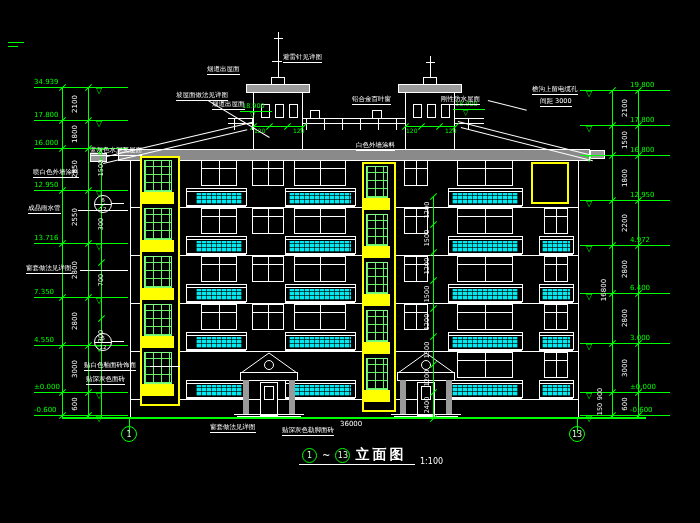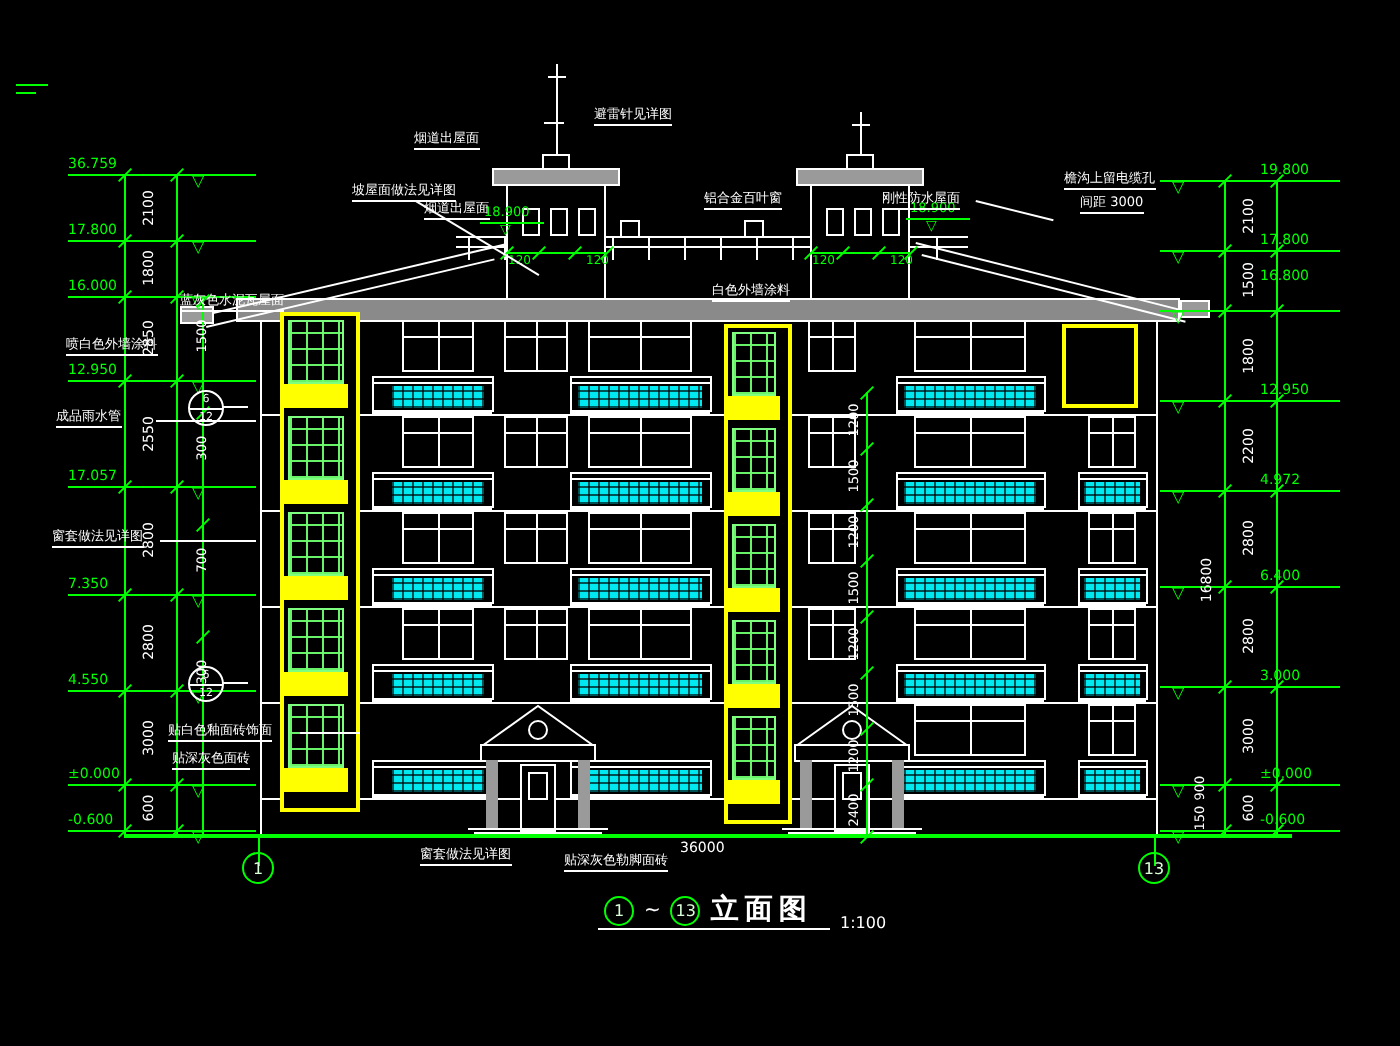--- a/index.html
+++ b/index.html
@@ -335,41 +335,41 @@
     <div class="abs" style="left: 62px; top: 417px; width: 584px; height: 2px; background: rgb(0, 255, 0);"></div>
     <div class="abs" style="left: 129px; top: 419px; width: 1px; height: 14px; background: rgb(0, 255, 0);"></div>
     <div class="abs" style="left: 577px; top: 419px; width: 1px; height: 14px; background: rgb(0, 255, 0);"></div>
     <div class="abs" style="left: 121px; top: 426px; width: 14px; height: 14px; border: 1px solid rgb(0, 255, 0); border-radius: 50%; color: rgb(216, 255, 216); font-size: 8px; display: flex; align-items: center; justify-content: center;">1</div>
     <div class="abs" style="left: 569px; top: 426px; width: 14px; height: 14px; border: 1px solid rgb(0, 255, 0); border-radius: 50%; color: rgb(216, 255, 216); font-size: 8px; display: flex; align-items: center; justify-content: center;">13</div>
     <div class="abs" style="left: 340px; top: 421px; color: rgb(255, 255, 255); font-size: 7px; line-height: 1; white-space: nowrap;">36000</div>
     <div class="abs" style="left: 62px; top: 87px; width: 1px; height: 331px; background: rgb(0, 255, 0);"></div>
     <div class="abs" style="left: 88px; top: 87px; width: 1px; height: 331px; background: rgb(0, 255, 0);"></div>
     <div class="abs" style="left: 101px; top: 148px; width: 1px; height: 270px; background: rgb(0, 255, 0);"></div>
     <div class="abs" style="left: 34px; top: 87px; width: 94px; height: 1px; background: rgb(0, 255, 0);"></div>
-    <div class="abs" style="left: 34px; top: 79px; color: rgb(0, 255, 0); font-size: 7px; line-height: 1; white-space: nowrap;">36.759</div>
+    <div class="abs" style="left: 34px; top: 79px; color: rgb(0, 255, 0); font-size: 7px; line-height: 1; white-space: nowrap;">34.939</div>
     <div class="abs" style="left: 96px; top: 87px; color: rgb(0, 255, 0); font-size: 8px; line-height: 1; white-space: nowrap;">▽</div>
     <div class="abs" style="left: 58px; top: 87px; width: 9px; height: 1px; background: rgb(0, 255, 0); transform: rotate(-45deg);"></div>
     <div class="abs" style="left: 84px; top: 87px; width: 9px; height: 1px; background: rgb(0, 255, 0); transform: rotate(-45deg);"></div>
     <div class="abs" style="left: 34px; top: 120px; width: 94px; height: 1px; background: rgb(0, 255, 0);"></div>
     <div class="abs" style="left: 34px; top: 112px; color: rgb(0, 255, 0); font-size: 7px; line-height: 1; white-space: nowrap;">17.800</div>
     <div class="abs" style="left: 96px; top: 120px; color: rgb(0, 255, 0); font-size: 8px; line-height: 1; white-space: nowrap;">▽</div>
     <div class="abs" style="left: 58px; top: 120px; width: 9px; height: 1px; background: rgb(0, 255, 0); transform: rotate(-45deg);"></div>
     <div class="abs" style="left: 84px; top: 120px; width: 9px; height: 1px; background: rgb(0, 255, 0); transform: rotate(-45deg);"></div>
     <div class="abs" style="left: 34px; top: 148px; width: 94px; height: 1px; background: rgb(0, 255, 0);"></div>
     <div class="abs" style="left: 34px; top: 140px; color: rgb(0, 255, 0); font-size: 7px; line-height: 1; white-space: nowrap;">16.000</div>
     <div class="abs" style="left: 96px; top: 148px; color: rgb(0, 255, 0); font-size: 8px; line-height: 1; white-space: nowrap;">▽</div>
     <div class="abs" style="left: 58px; top: 148px; width: 9px; height: 1px; background: rgb(0, 255, 0); transform: rotate(-45deg);"></div>
     <div class="abs" style="left: 84px; top: 148px; width: 9px; height: 1px; background: rgb(0, 255, 0); transform: rotate(-45deg);"></div>
     <div class="abs" style="left: 34px; top: 190px; width: 94px; height: 1px; background: rgb(0, 255, 0);"></div>
     <div class="abs" style="left: 34px; top: 182px; color: rgb(0, 255, 0); font-size: 7px; line-height: 1; white-space: nowrap;">12.950</div>
     <div class="abs" style="left: 96px; top: 190px; color: rgb(0, 255, 0); font-size: 8px; line-height: 1; white-space: nowrap;">▽</div>
     <div class="abs" style="left: 58px; top: 190px; width: 9px; height: 1px; background: rgb(0, 255, 0); transform: rotate(-45deg);"></div>
     <div class="abs" style="left: 84px; top: 190px; width: 9px; height: 1px; background: rgb(0, 255, 0); transform: rotate(-45deg);"></div>
     <div class="abs" style="left: 34px; top: 243px; width: 94px; height: 1px; background: rgb(0, 255, 0);"></div>
-    <div class="abs" style="left: 34px; top: 235px; color: rgb(0, 255, 0); font-size: 7px; line-height: 1; white-space: nowrap;">17.057</div>
+    <div class="abs" style="left: 34px; top: 235px; color: rgb(0, 255, 0); font-size: 7px; line-height: 1; white-space: nowrap;">13.716</div>
     <div class="abs" style="left: 96px; top: 243px; color: rgb(0, 255, 0); font-size: 8px; line-height: 1; white-space: nowrap;">▽</div>
     <div class="abs" style="left: 58px; top: 243px; width: 9px; height: 1px; background: rgb(0, 255, 0); transform: rotate(-45deg);"></div>
     <div class="abs" style="left: 84px; top: 243px; width: 9px; height: 1px; background: rgb(0, 255, 0); transform: rotate(-45deg);"></div>
     <div class="abs" style="left: 34px; top: 297px; width: 94px; height: 1px; background: rgb(0, 255, 0);"></div>
     <div class="abs" style="left: 34px; top: 289px; color: rgb(0, 255, 0); font-size: 7px; line-height: 1; white-space: nowrap;">7.350</div>
     <div class="abs" style="left: 96px; top: 297px; color: rgb(0, 255, 0); font-size: 8px; line-height: 1; white-space: nowrap;">▽</div>
     <div class="abs" style="left: 58px; top: 297px; width: 9px; height: 1px; background: rgb(0, 255, 0); transform: rotate(-45deg);"></div>
     <div class="abs" style="left: 84px; top: 297px; width: 9px; height: 1px; background: rgb(0, 255, 0); transform: rotate(-45deg);"></div>
     <div class="abs" style="left: 34px; top: 345px; width: 94px; height: 1px; background: rgb(0, 255, 0);"></div>
     <div class="abs" style="left: 34px; top: 337px; color: rgb(0, 255, 0); font-size: 7px; line-height: 1; white-space: nowrap;">4.550</div>
@@ -408,21 +408,21 @@
     <div class="abs" style="left: 630px; top: 82px; color: rgb(0, 255, 0); font-size: 7px; line-height: 1; white-space: nowrap;">19.800</div>
     <div class="abs" style="left: 586px; top: 90px; color: rgb(0, 255, 0); font-size: 8px; line-height: 1; white-space: nowrap;">▽</div>
     <div class="abs" style="left: 608px; top: 90px; width: 9px; height: 1px; background: rgb(0, 255, 0); transform: rotate(-45deg);"></div>
     <div class="abs" style="left: 634px; top: 90px; width: 9px; height: 1px; background: rgb(0, 255, 0); transform: rotate(-45deg);"></div>
     <div class="abs" style="left: 580px; top: 125px; width: 90px; height: 1px; background: rgb(0, 255, 0);"></div>
     <div class="abs" style="left: 630px; top: 117px; color: rgb(0, 255, 0); font-size: 7px; line-height: 1; white-space: nowrap;">17.800</div>
     <div class="abs" style="left: 586px; top: 125px; color: rgb(0, 255, 0); font-size: 8px; line-height: 1; white-space: nowrap;">▽</div>
     <div class="abs" style="left: 608px; top: 125px; width: 9px; height: 1px; background: rgb(0, 255, 0); transform: rotate(-45deg);"></div>
     <div class="abs" style="left: 634px; top: 125px; width: 9px; height: 1px; background: rgb(0, 255, 0); transform: rotate(-45deg);"></div>
     <div class="abs" style="left: 580px; top: 155px; width: 90px; height: 1px; background: rgb(0, 255, 0);"></div>
-    <div class="abs" style="left: 630px; top: 135px; color: rgb(0, 255, 0); font-size: 7px; line-height: 1; white-space: nowrap;">16.800</div>
+    <div class="abs" style="left: 630px; top: 147px; color: rgb(0, 255, 0); font-size: 7px; line-height: 1; white-space: nowrap;">16.800</div>
     <div class="abs" style="left: 586px; top: 155px; color: rgb(0, 255, 0); font-size: 8px; line-height: 1; white-space: nowrap;">▽</div>
     <div class="abs" style="left: 608px; top: 155px; width: 9px; height: 1px; background: rgb(0, 255, 0); transform: rotate(-45deg);"></div>
     <div class="abs" style="left: 634px; top: 155px; width: 9px; height: 1px; background: rgb(0, 255, 0); transform: rotate(-45deg);"></div>
     <div class="abs" style="left: 580px; top: 200px; width: 90px; height: 1px; background: rgb(0, 255, 0);"></div>
     <div class="abs" style="left: 630px; top: 192px; color: rgb(0, 255, 0); font-size: 7px; line-height: 1; white-space: nowrap;">12.950</div>
     <div class="abs" style="left: 586px; top: 200px; color: rgb(0, 255, 0); font-size: 8px; line-height: 1; white-space: nowrap;">▽</div>
     <div class="abs" style="left: 608px; top: 200px; width: 9px; height: 1px; background: rgb(0, 255, 0); transform: rotate(-45deg);"></div>
     <div class="abs" style="left: 634px; top: 200px; width: 9px; height: 1px; background: rgb(0, 255, 0); transform: rotate(-45deg);"></div>
     <div class="abs" style="left: 580px; top: 245px; width: 90px; height: 1px; background: rgb(0, 255, 0);"></div>
     <div class="abs" style="left: 630px; top: 237px; color: rgb(0, 255, 0); font-size: 7px; line-height: 1; white-space: nowrap;">4.972</div>
@@ -489,21 +489,21 @@
     <div class="abs" style="left: 94px; top: 195px; width: 16px; height: 16px; border: 1px solid rgb(255, 255, 255); border-radius: 50%; color: rgb(255, 255, 255); font-size: 5.5px; text-align: center; line-height: 8px;">
       <div>6</div>
       <div style="border-top:1px solid #fff">12</div>
     </div>
     <div class="abs" style="left: 111px; top: 203px; width: 13px; height: 1px; background: rgb(255, 255, 255);"></div>
     <div class="abs" style="left: 94px; top: 333px; width: 16px; height: 16px; border: 1px solid rgb(255, 255, 255); border-radius: 50%; color: rgb(255, 255, 255); font-size: 5.5px; text-align: center; line-height: 8px;">
       <div>6</div>
       <div style="border-top:1px solid #fff">12</div>
     </div>
     <div class="abs" style="left: 111px; top: 341px; width: 13px; height: 1px; background: rgb(255, 255, 255);"></div>
-    <div class="abs lbl" style="left: 297px; top: 54px;">避雷针见详图</div>
+    <div class="abs lbl" style="left: 283px; top: 54px;">避雷针见详图</div>
     <div class="abs lbl" style="left: 207px; top: 66px;">烟道出屋面</div>
     <div class="abs lbl" style="left: 176px; top: 92px;">坡屋面做法见详图</div>
     <div class="abs lbl" style="left: 212px; top: 101px;">烟道出屋面</div>
     <div class="abs lbl" style="left: 352px; top: 96px;">铝合金百叶窗</div>
     <div class="abs lbl" style="left: 356px; top: 142px;">白色外墙涂料</div>
     <div class="abs lbl" style="left: 441px; top: 96px;">刚性防水屋面</div>
     <div class="abs lbl" style="left: 90px; top: 147px;">蓝灰色水泥瓦屋面</div>
     <div class="abs lbl" style="left: 33px; top: 169px;">喷白色外墙涂料</div>
     <div class="abs lbl" style="left: 28px; top: 205px;">成品雨水管</div>
     <div class="abs lbl" style="left: 26px; top: 265px;">窗套做法见详图</div>

